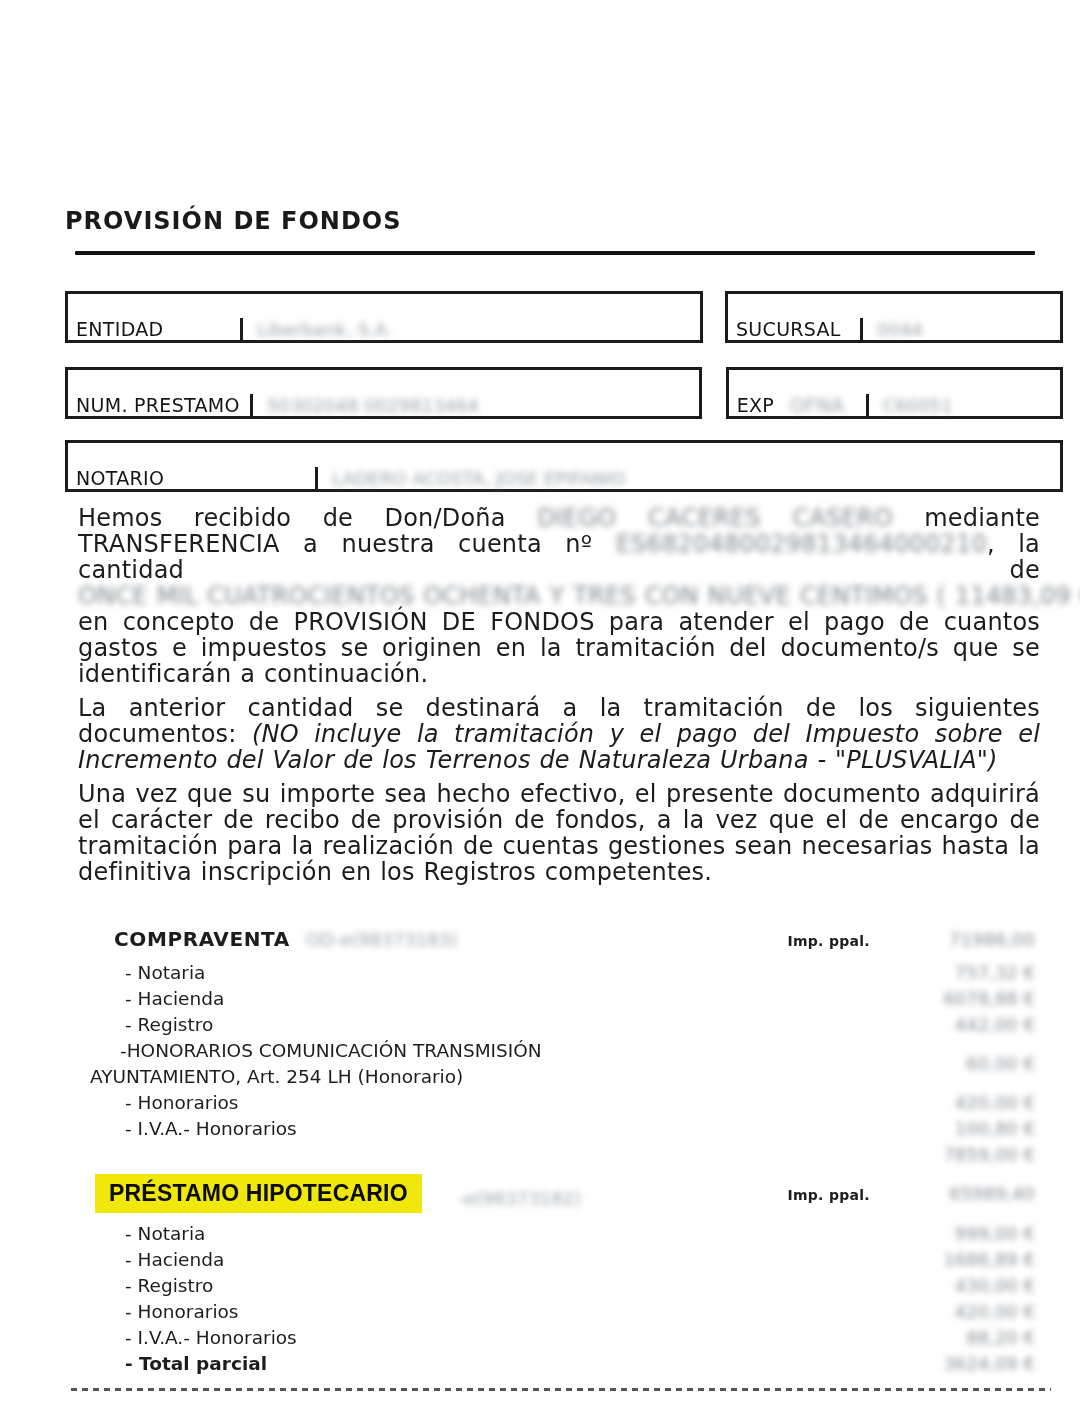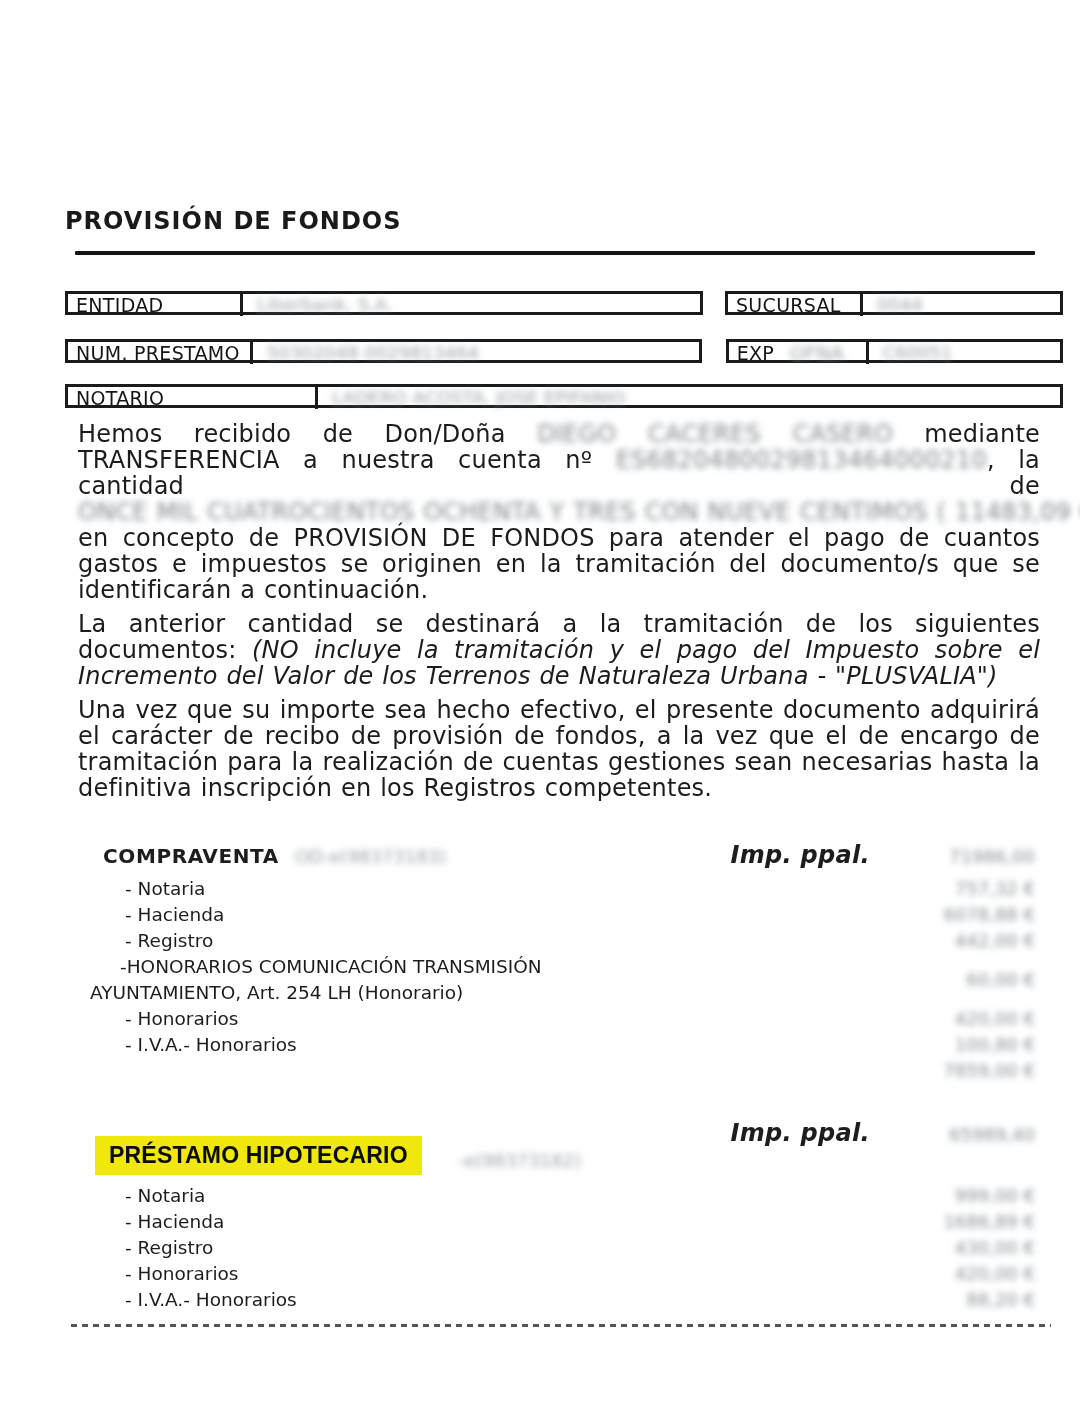--- a/index.html
+++ b/index.html
@@ -13,22 +13,22 @@
     color:#1a1a1a;
   }
   .rule{height:4px;background:#141414;margin:16px 28px 0 10px;border-radius:1px;}
 
   
   .field-row{display:flex;justify-content:space-between;}
   .row-1{margin-top:36px;}
   .row-2{margin-top:24px;gap:24px;}
   .row-3{margin-top:21px;}
   .fbox{
-    border:3px solid #1b1b1b;height:24px;box-sizing:border-box;display:flex;
-    align-items:flex-start;background:#fff;
+    border:3px solid #1b1b1b;height:52px;box-sizing:border-box;display:flex;
+    align-items:flex-end;background:#fff;
   }
   .fbox .flabel{
     display:flex;align-items:center;padding:0 8px;border-right:3px solid #1b1b1b;
     font-size:19px;letter-spacing:.3px;white-space:nowrap;color:#151515;
   }
   .fbox .fvalue{flex:1;display:flex;align-items:center;padding:0 14px;font-size:18px;}
   .w-left{width:638px;}
   .w-right{width:338px;}
   .w-full{width:100%;}
   .cell-entidad{width:175px;box-sizing:border-box;}
@@ -47,40 +47,39 @@
   .doc-text{margin:13px 23px 0 13px;}
   .para{
     margin:0;text-align:justify;font-size:24px;line-height:26px;color:#1c1c1c;
     letter-spacing:.2px;word-spacing:1px;
   }
   .para + .para{margin-top:8px;}
   .para em{font-style:italic;}
 
   
   .sec-header{display:flex;align-items:baseline;margin-top:40px;line-height:28px;}
-  .sec-title{font-size:20px;font-weight:bold;letter-spacing:.6px;margin-left:25px;}
+  .sec-title{font-size:20px;font-weight:bold;letter-spacing:.6px;margin-left:36px;}
   .sec-code{margin-left:16px;font-size:18px;}
   .imp-group{margin-left:auto;display:flex;align-items:baseline;}
-  .imp-label{font-size:24px;font-weight:bold;letter-spacing:.3px;font-style:italic;}
+  .imp-label{font-size:14px;font-weight:bold;letter-spacing:.3px;}
   .amt{width:170px;text-align:right;padding-right:5px;font-size:18px;box-sizing:border-box;}
   .items{margin-top:5px;}
   .item{display:flex;align-items:center;line-height:26px;font-size:18.5px;}
   .item .lbl{margin-left:47px;}
   .item .lbl-wide{margin-left:42px;}
   .item .lbl-wrap .l2{margin-left:12px;}
   .item .amt{margin-left:auto;}
   .item-honorarios .amt{align-self:center;}
   .bold{font-weight:bold;}
 
   .hl-row{display:flex;align-items:center;margin-top:6px;}
   .hl-badge{
     display:inline-block;background:#f0e80a;color:#0c0c0c;font-family:"Liberation Sans",sans-serif;
     font-size:23px;font-weight:bold;letter-spacing:.2px;padding:6px 14px;margin-left:17px;
     white-space:nowrap;
-    margin-top:46px;
   }
   .hl-code{margin-left:36px;font-size:18px;align-self:flex-end;padding-bottom:4px;}
   .prestamo-items{margin-top:8px;}
 
   .total-row{display:flex;align-items:baseline;line-height:27px;}
   .total-label{font-size:20px;font-weight:bold;margin-left:auto;margin-right:95px;letter-spacing:.3px;}
 
   .dashed{
     margin:11px 12px 0 6px;height:3px;
     background:repeating-linear-gradient(90deg,#555 0 6px,transparent 6px 11px);
@@ -207,19 +206,23 @@
         <span class="amt red red-amt">430,00 €</span>
       </div>
       <div class="item">
         <span class="lbl">- Honorarios</span>
         <span class="amt red red-amt">420,00 €</span>
       </div>
       <div class="item">
         <span class="lbl">- I.V.A.- Honorarios</span>
         <span class="amt red red-amt">88,20 €</span>
       </div>
+      <div class="item">
+        <span class="lbl bold">- Total parcial</span>
+        <span class="amt red red-amt">3624,09 €</span>
+      </div>
     </div>
 
   </div>
 
   <div class="dashed"></div>
 
 </div>
 
 </body></html>

